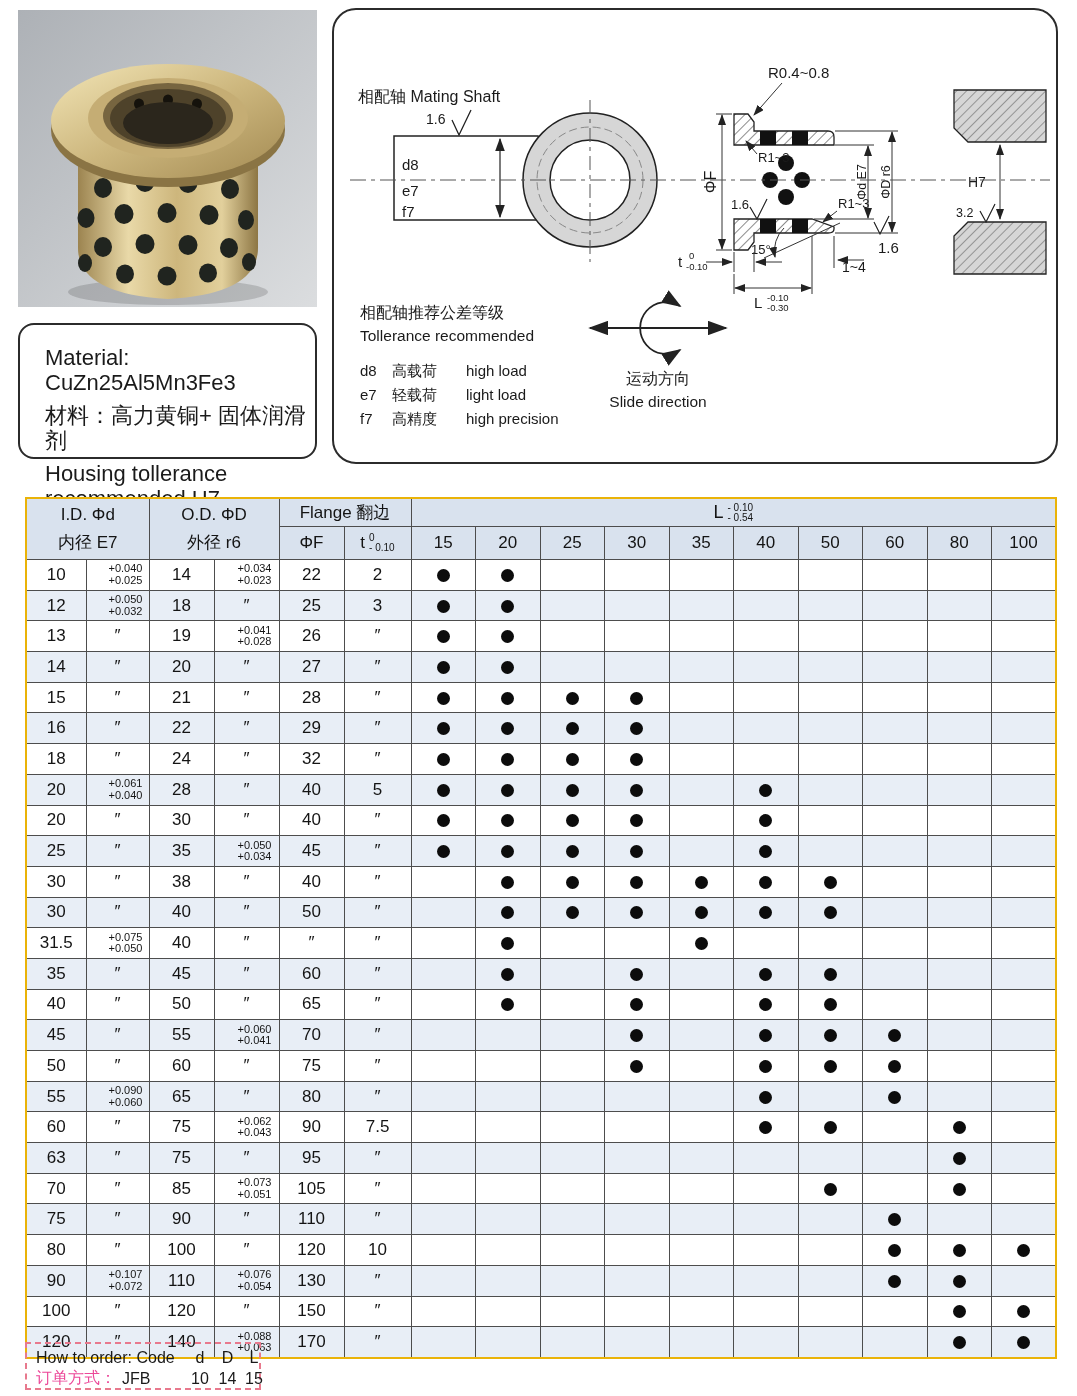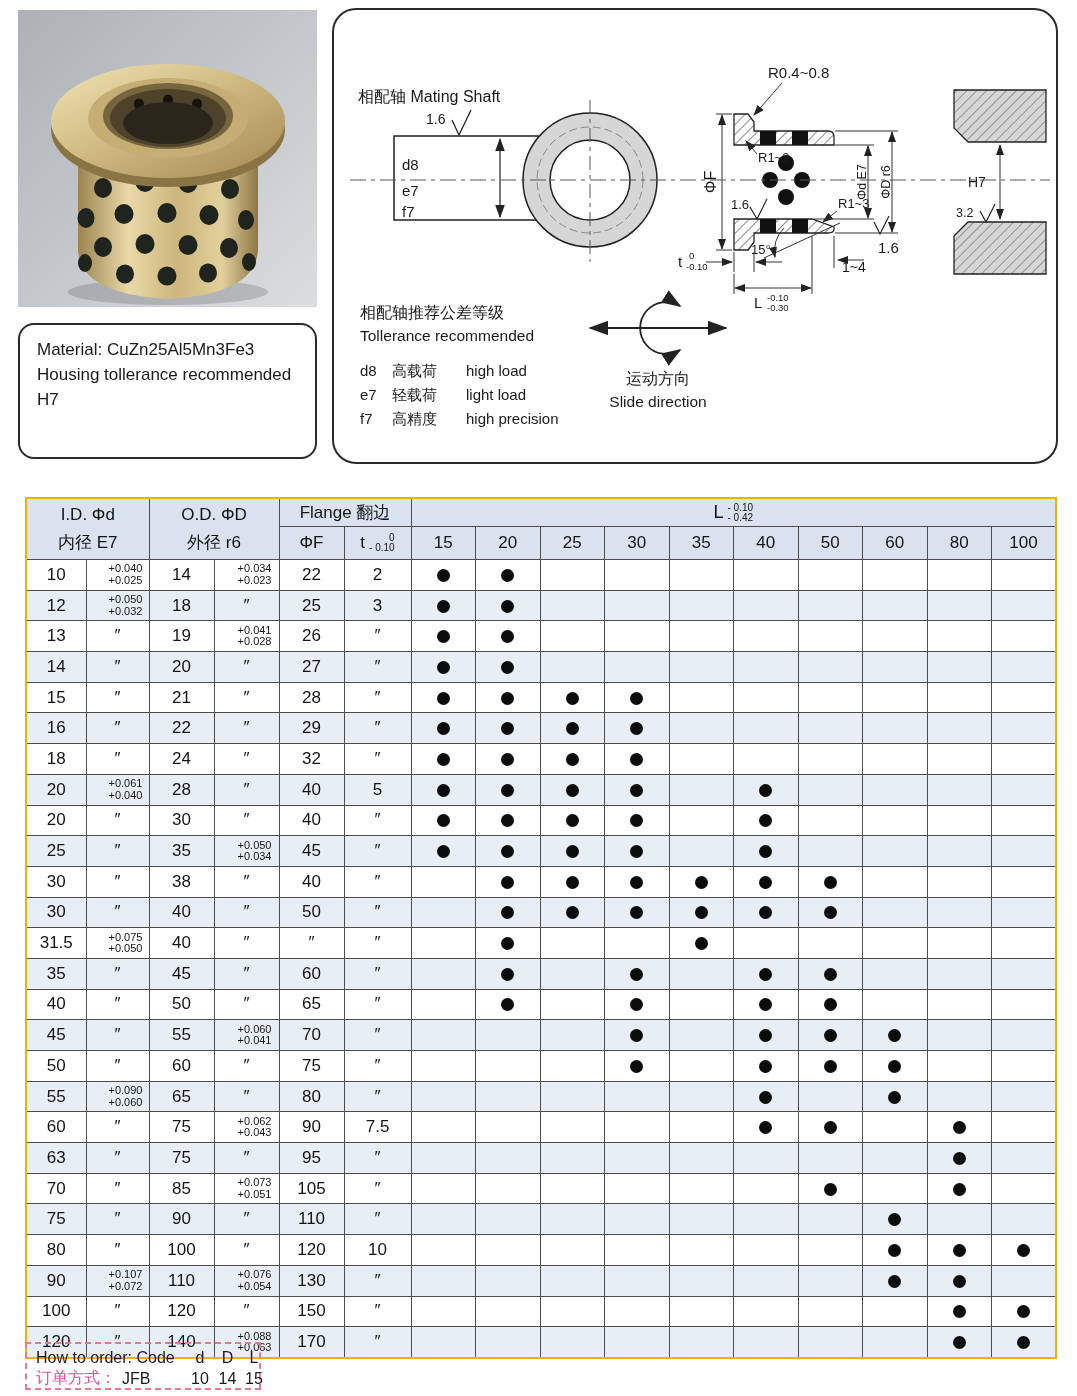--- a/index.html
+++ b/index.html
@@ -9,21 +9,21 @@
     overflow:hidden;
   }
   
   .photo{position:absolute;left:18px;top:10px;width:299px;height:297px;}
   .photo svg{display:block;}
   
   .material-box{
     position:absolute;left:18px;top:323px;width:299px;height:136px;
     border:2px solid #2b2b2b;border-radius:16px;padding:12px 0 0 17px;box-sizing:border-box;
   }
-  .material-box p{margin:0;font-size:17px;line-height:25px;}
+  .material-box p{margin:8px;font-size:22px;line-height:25px;}
   .material-box p.gap{margin-top:9px;}
   
   .drawing-panel{
     position:absolute;left:332px;top:8px;width:726px;height:456px;
     border:2px solid #2b2b2b;border-radius:24px;box-sizing:border-box;overflow:hidden;
   }
   .drawing-panel svg{display:block;}
   svg text{fill:#1a1a1a;}
   
   .main-table{
@@ -37,21 +37,21 @@
   }
   .main-table thead th{background:#d9e2ee;}
   .main-table thead tr.h1 th{height:27px;}
   .main-table thead tr.h2 th{height:32px;}
   .main-table thead .two-line div{line-height:28px;}
   .main-table tbody td{height:29.7px;}
   .main-table tbody tr:nth-child(even){background:#e8eef6;}
   td.tol{font-size:11px;line-height:11.5px;padding-left:16px;}
   .ditto{font-size:13px;}
   .dot{display:inline-block;width:13px;height:13px;border-radius:50%;background:#0c0c0c;vertical-align:middle;}
-  .stack{display:inline-flex;flex-direction:column;font-size:10px;line-height:10px;margin-left:4px;vertical-align:middle;text-align:left;align-items:flex-end;}
+  .stack{display:inline-flex;flex-direction:column;font-size:10px;line-height:10px;margin-left:4px;vertical-align:middle;text-align:left;}
   .lsym{font-size:18px;}
   
   .order-box{
     position:absolute;left:25px;top:1342px;width:236px;height:48px;
     border:2px dashed #e8798d;box-sizing:border-box;padding:3px 6px 0 9px;
   }
   .order-row{display:grid;grid-template-columns:150px 28px 27px 26px;align-items:center;height:21px;font-size:16px;}
   .order-row .c{text-align:center;}
   .o-l1{display:flex;align-items:center;white-space:nowrap;}
   .red{color:#ec4899;}
@@ -114,20 +114,21 @@
         <ellipse cx="179" cy="94" rx="5" ry="5.5"></ellipse>
       <ellipse cx="133" cy="103" rx="5" ry="5"></ellipse>
         <ellipse cx="166" cy="103" rx="5" ry="5"></ellipse>
     </g>
     <ellipse cx="150" cy="113" rx="45" ry="21" fill="#2b261c"></ellipse>
   </svg>
 </div>
 
 <div class="material-box">
   <p>Material: CuZn25Al5Mn3Fe3</p>
+  <p>材料：高力黄铜+ 固体润滑剂</p>
   <p>Housing tollerance recommended H7</p>
 </div>
 
 <div class="drawing-panel">
   <svg width="722" height="452" viewBox="0 0 722 452">
     <defs>
       <marker id="arr" markerWidth="11" markerHeight="8" refX="10" refY="4" orient="auto-start-reverse">
         <path d="M0,0 L11,4 L0,8 Z" fill="#222"></path>
       </marker>
       <pattern id="hatch" width="7" height="7" patternUnits="userSpaceOnUse" patternTransform="rotate(45)">
@@ -264,21 +265,21 @@
         <div>内径  E7</div>
       </th>
       <th rowspan="2" colspan="2" class="two-line">
         <div>O.D.  ΦD</div>
         <div>外径  r6</div>
       </th>
       <th colspan="2">Flange 翻边</th>
       <th colspan="10">
         <span class="lsym">L</span><span class="stack">
             <span>- 0.10</span>
-            <span>- 0.42</span>
+            <span>- 0.54</span>
           </span>
       </th>
     </tr>
     <tr class="h2" id="l-cols-row">
       <th>ΦF</th>
       <th>
         <span>t</span><span class="stack">
             <span>0</span>
             <span>- 0.10</span>
           </span>

